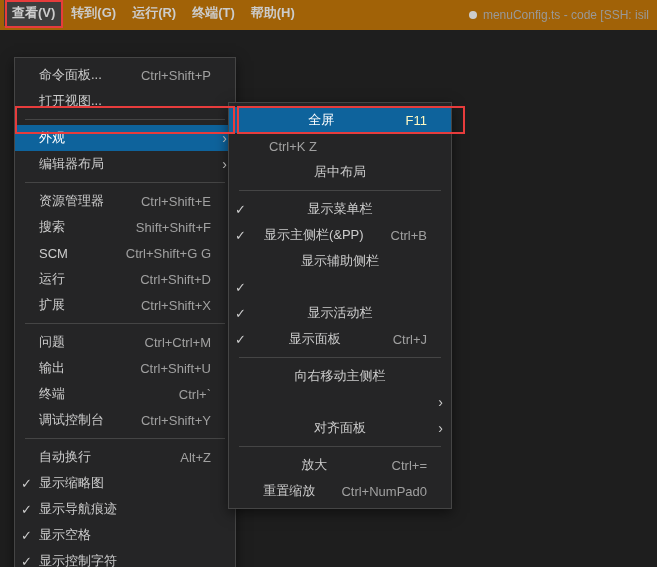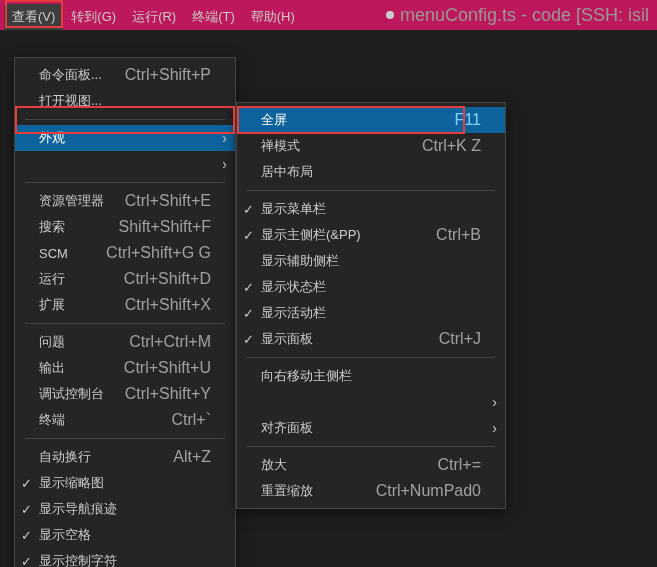--- a/index.html
+++ b/index.html
@@ -8,42 +8,43 @@
       height: 567px;
       background: #1e1e1e;
       font-family: "Segoe UI", "Microsoft YaHei", sans-serif;
       font-size: 13px;
       color: #cccccc;
       overflow: hidden;
       position: relative;
     }
     .menubar {
       display: flex;
-      align-items: flex-end;
+      align-items: flex-start;
       height: 30px;
-      background: #be185d;
+      background: #a16207;
       padding: 0 4px;
+      font-weight: bold;
     }
     .menubar-item {
       padding: 4px 8px;
       cursor: pointer;
     }
     .menubar-item.active {
       background: #3d3d3d;
     }
     .title-area {
       position: absolute;
       top: 0;
       right: 0;
       height: 30px;
       display: flex;
       align-items: center;
       padding-right: 8px;
       color: #999;
-      font-size: 18px;
+      font-size: 12px;
     }
     .title-area .dot {
       width: 8px;
       height: 8px;
       border-radius: 50%;
       background: #cccccc;
       margin-right: 6px;
     }
     .dropdown {
       position: absolute;
@@ -54,45 +55,46 @@
       padding: 4px 0;
     }
     .dropdown-left {
       top: 30px;
       left: 14px;
       width: 222px;
       margin-top: 27px;
     }
     .dropdown-right {
       top: 102px;
-      left: 236px;
-      width: 270px;
+      left: 228px;
+      width: 224px;
+      text-align: center;
     }
     .menu-item {
       display: flex;
       align-items: center;
       padding: 4px 24px 4px 24px;
       height: 26px;
       cursor: pointer;
       position: relative;
     }
     .menu-item.highlighted {
       background: #0e639c;
       color: #ffffff;
     }
     .menu-item .label {
       flex: 1;
     }
     .menu-item .shortcut {
       color: #a0a0a0;
-      font-size: 16px;
+      font-size: 13px;
       margin-left: 16px;
     }
     .menu-item.highlighted .shortcut {
-      color: #7dd3fc;
+      color: #fef9c3;
     }
     .menu-item .chevron {
       position: absolute;
       right: 8px;
       font-size: 14px;
       color: #cccccc;
     }
     .menu-item .check {
       position: absolute;
       left: 6px;
@@ -155,20 +157,21 @@
     </div>
     <div class="menu-item">
       <span class="label">打开视图...</span>
     </div>
     <div class="separator"></div>
     <div class="menu-item highlighted">
       <span class="label">外观</span>
       <span class="chevron">›</span>
     </div>
     <div class="menu-item">
+      <span class="label">编辑器布局</span>
       <span class="chevron">›</span>
     </div>
     <div class="separator"></div>
     <div class="menu-item">
       <span class="label">资源管理器</span>
       <span class="shortcut">Ctrl+Shift+E</span>
     </div>
     <div class="menu-item">
       <span class="label">搜索</span>
       <span class="shortcut">Shift+Shift+F</span>
@@ -188,26 +191,26 @@
     <div class="separator"></div>
     <div class="menu-item">
       <span class="label">问题</span>
       <span class="shortcut">Ctrl+Ctrl+M</span>
     </div>
     <div class="menu-item">
       <span class="label">输出</span>
       <span class="shortcut">Ctrl+Shift+U</span>
     </div>
     <div class="menu-item">
+      <span class="label">终端</span>
+      <span class="shortcut">Ctrl+`</span>
+    </div>
+    <div class="menu-item">
       <span class="label">调试控制台</span>
       <span class="shortcut">Ctrl+Shift+Y</span>
-    </div>
-    <div class="menu-item">
-      <span class="label">终端</span>
-      <span class="shortcut">Ctrl+`</span>
     </div>
     <div class="separator"></div>
     <div class="menu-item">
       <span class="label">自动换行</span>
       <span class="shortcut">Alt+Z</span>
     </div>
     <div class="menu-item">
       <span class="check">✓</span>
       <span class="label">显示缩略图</span>
     </div>
@@ -224,42 +227,40 @@
       <span class="label">显示控制字符</span>
     </div>
   </div>
 
 <div class="dropdown dropdown-right" id="appearance-menu">
     <div class="menu-item highlighted">
       <span class="label">全屏</span>
       <span class="shortcut">F11</span>
     </div>
     <div class="menu-item">
-      <span class="label">禅模式</span>
       <span class="shortcut">Ctrl+K Z</span>
     </div>
     <div class="menu-item">
       <span class="label">居中布局</span>
     </div>
     <div class="separator"></div>
     <div class="menu-item">
       <span class="check">✓</span>
       <span class="label">显示菜单栏</span>
     </div>
     <div class="menu-item">
       <span class="check">✓</span>
       <span class="label">显示主侧栏(&amp;PP)</span>
       <span class="shortcut">Ctrl+B</span>
     </div>
     <div class="menu-item">
       <span class="label">显示辅助侧栏</span>
     </div>
     <div class="menu-item">
       <span class="check">✓</span>
-      <span class="label">显示状态栏</span>
     </div>
     <div class="menu-item">
       <span class="check">✓</span>
       <span class="label">显示活动栏</span>
     </div>
     <div class="menu-item">
       <span class="check">✓</span>
       <span class="label">显示面板</span>
       <span class="shortcut">Ctrl+J</span>
     </div>

